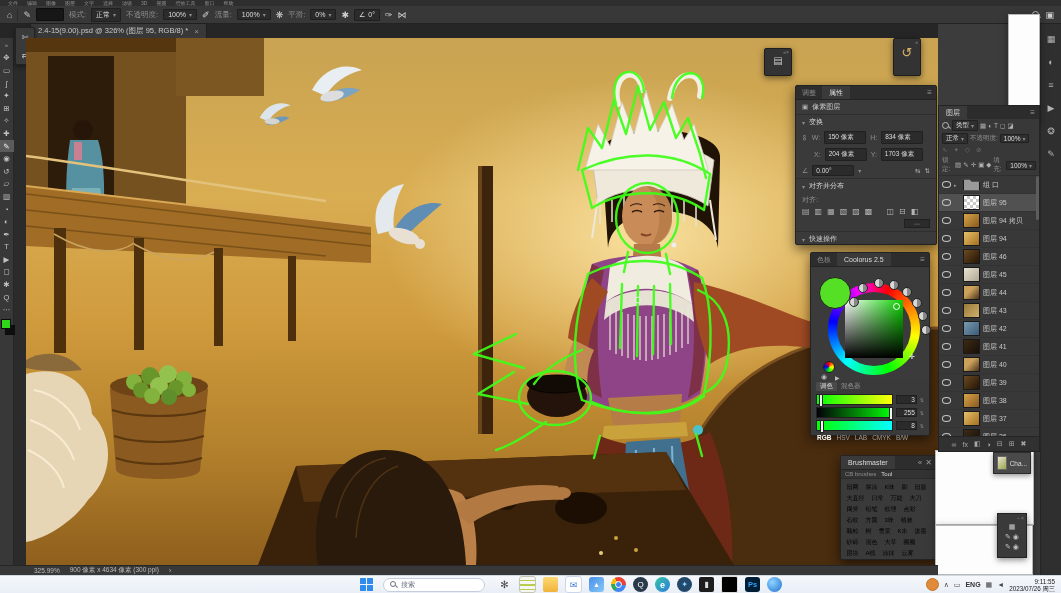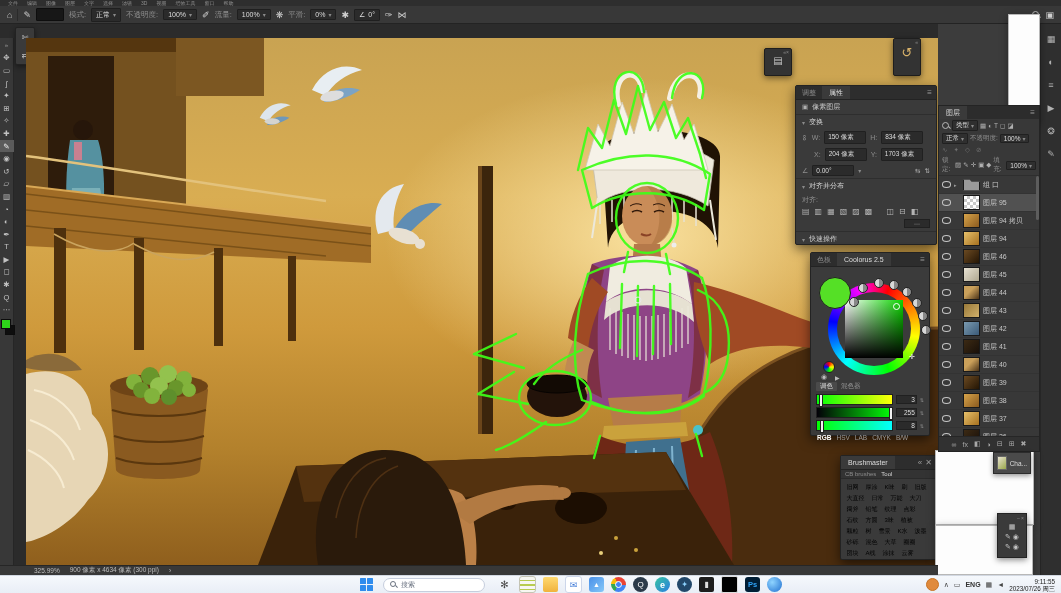--- a/index.html
+++ b/index.html
@@ -229,20 +229,26 @@
     <span class="ob-box">
         <span>∠</span>
         <span>0°</span>
       </span>
     <span class="ob-ic">✑</span>
     <span class="ob-ic">⋈</span>
     <span style="margin-left:auto" class="mag"></span>
     <span class="ob-ic">▣</span>
   </div>
 
+  <div class="ab tabbar">
+    <div class="doctab">
+      <span>2.4-15(9.00).psd @ 326% (图层 95, RGB/8) *</span>
+      <span class="x">×</span>
+    </div>
+  </div>
 
   <div class="ab toolbar">
     <span class="tool" style="font-size:6px;color:#9a9a9a">»</span>
     <span style="display:contents">
       
     <span class="tool">✥</span><span class="tool">▭</span><span class="tool">ʃ</span><span class="tool">✦</span><span class="tool">⊞</span><span class="tool">✧</span><span class="tool">✚</span><span class="tool on">✎</span><span class="tool">◉</span><span class="tool">↺</span><span class="tool">▱</span><span class="tool">▥</span><span class="tool">◔</span><span class="tool">◐</span><span class="tool">✒</span><span class="tool">T</span><span class="tool">▶</span><span class="tool">◻</span><span class="tool">✱</span><span class="tool">Q</span><span class="tool">⋯</span></span>
     <span class="swatchwrap">
       <i class="fgsw" style="background: rgb(46, 214, 26);"></i>
       <i class="bgsw" style="background: rgb(14, 14, 14);"></i>
     </span>

